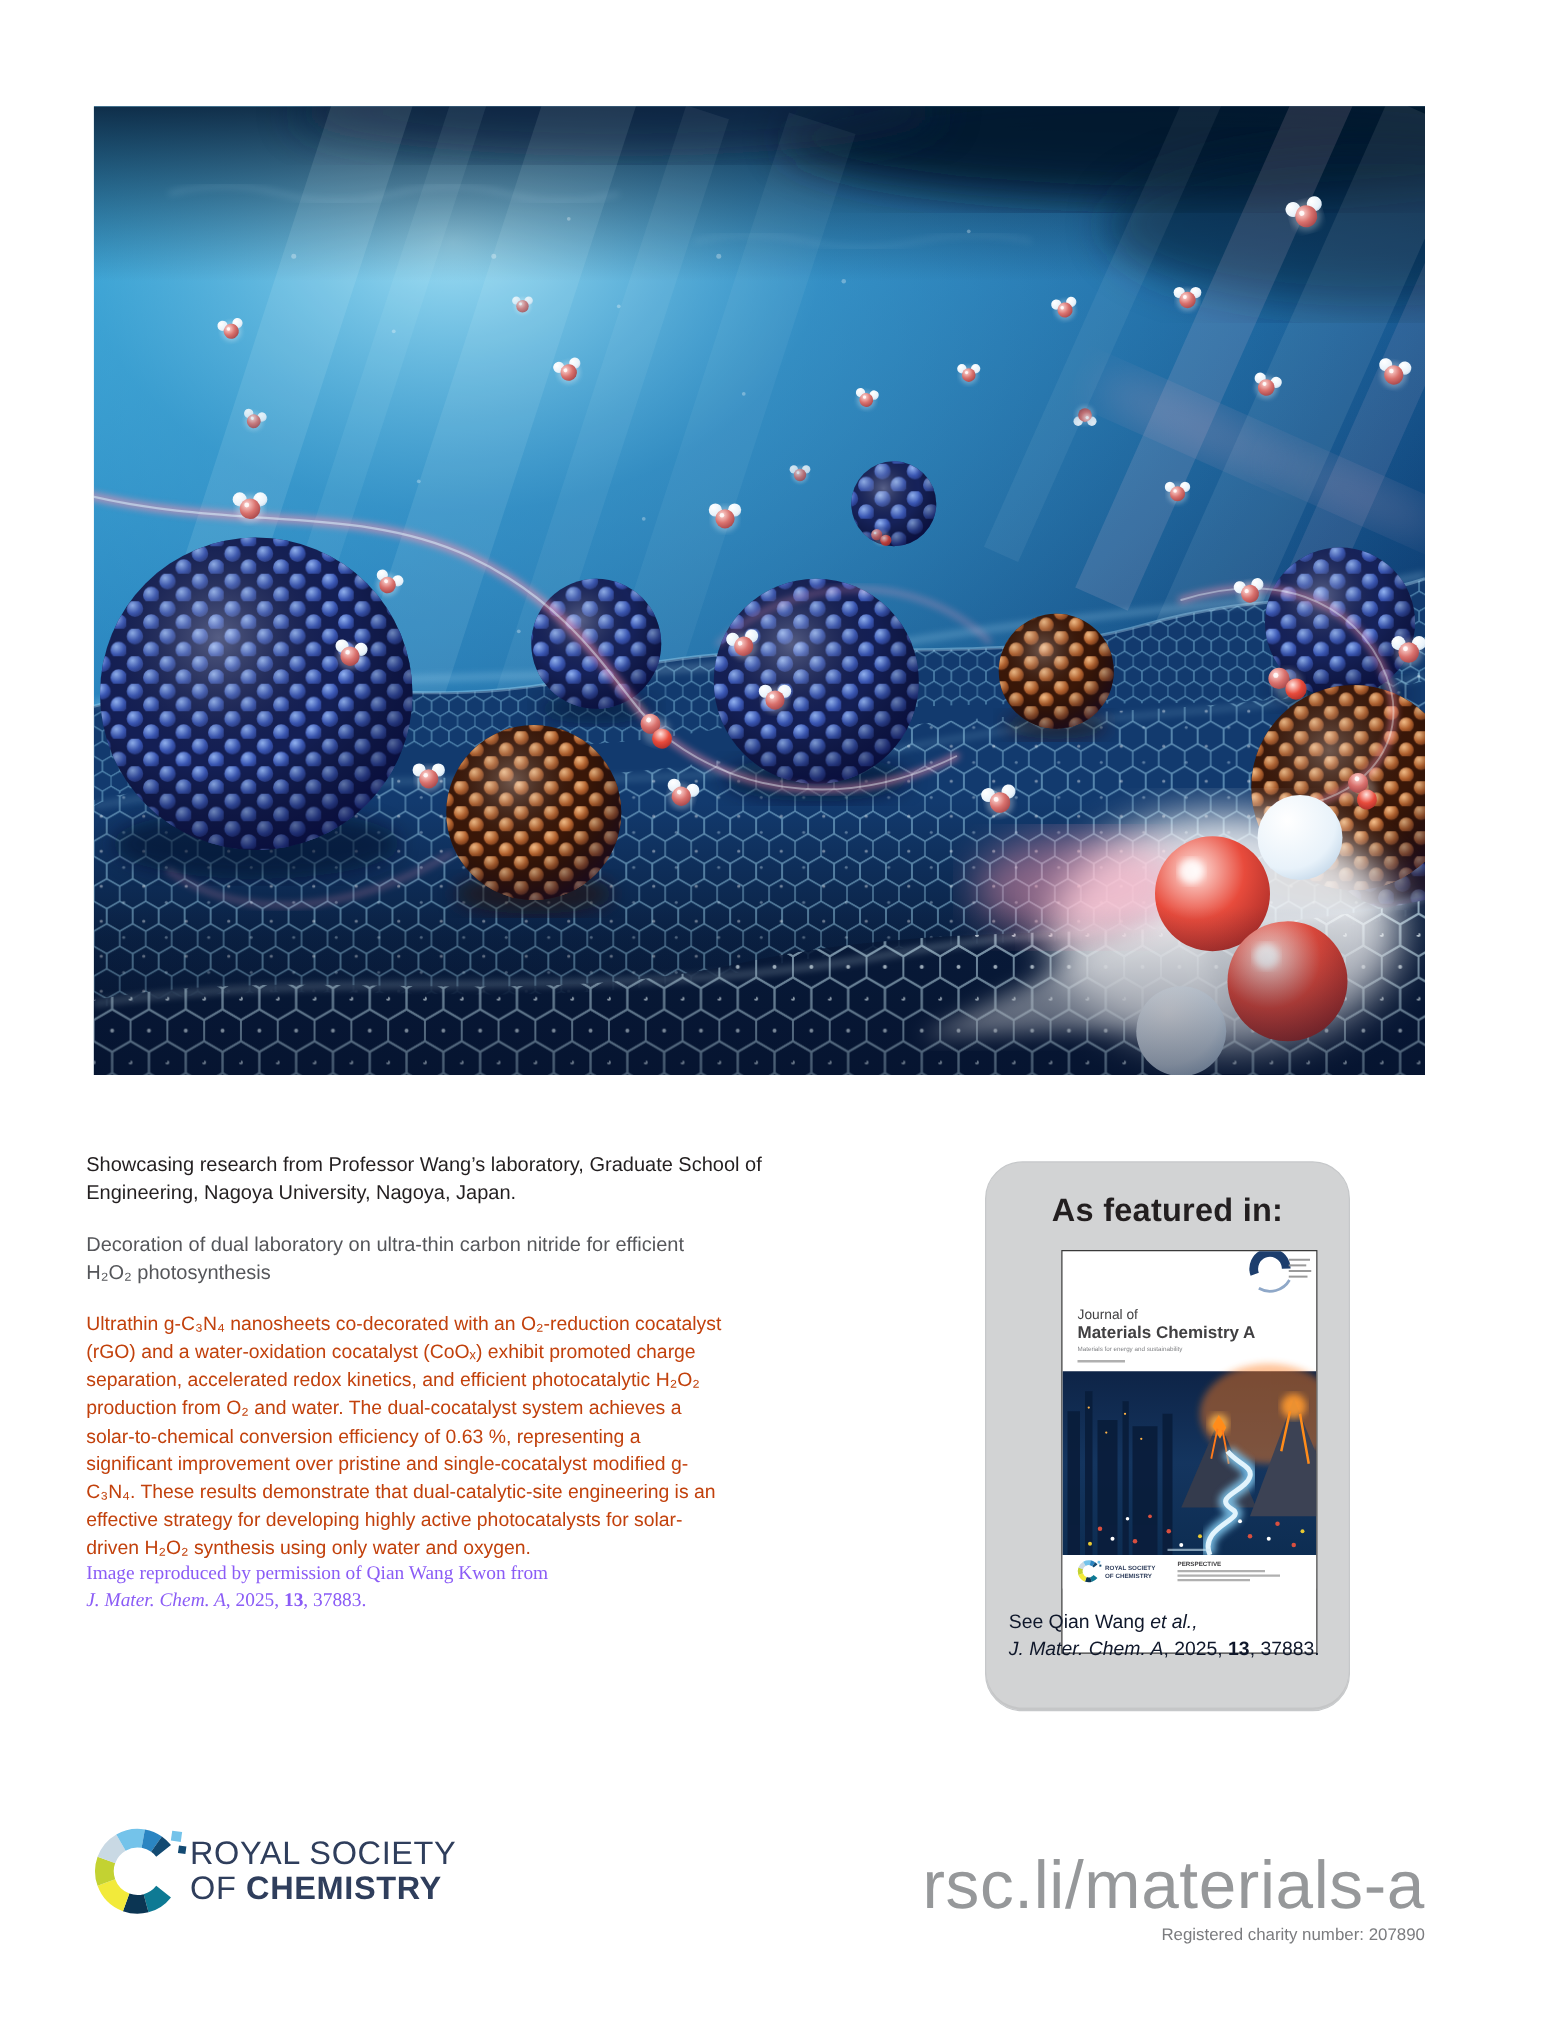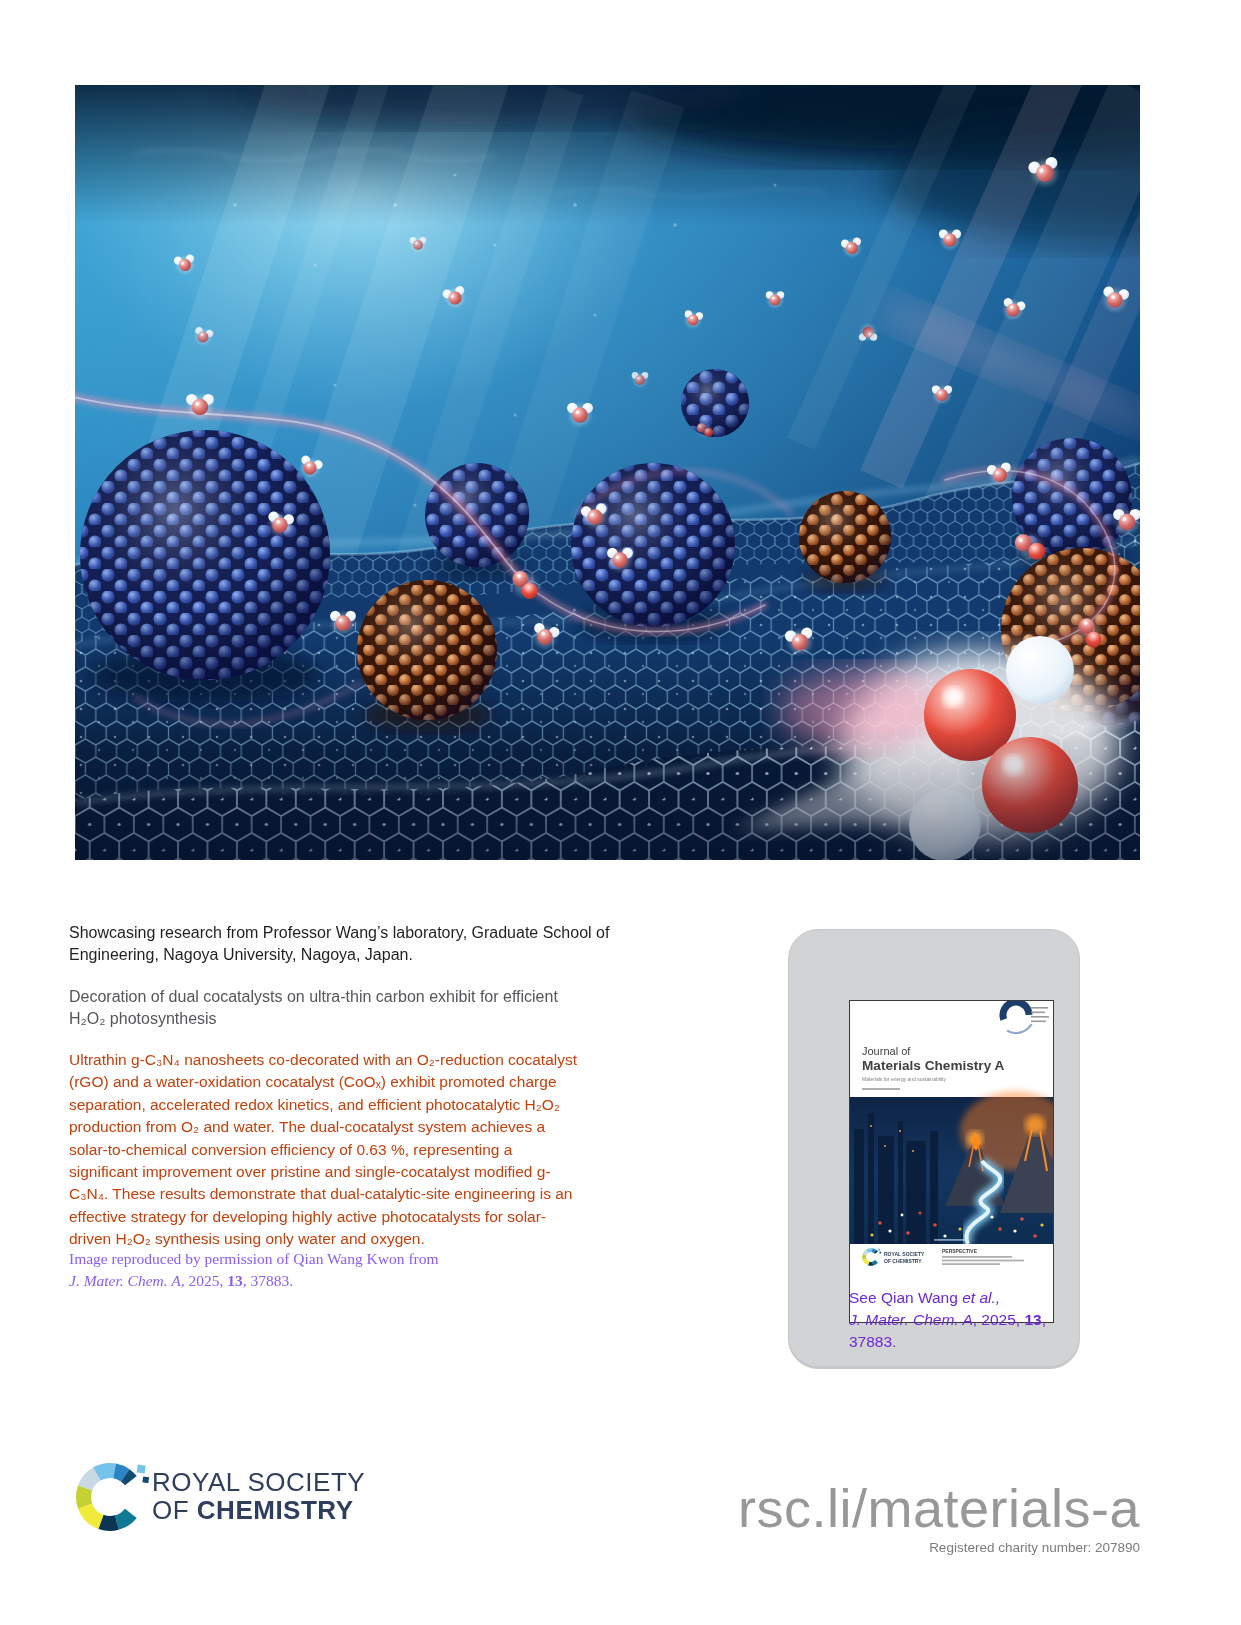--- a/index.html
+++ b/index.html
@@ -40,21 +40,21 @@
   .featured-heading{
     text-align:center;margin-top:23px;
     font-size:26px;font-weight:bold;color:#231f20;letter-spacing:0.2px;
   }
   .cover{
     position:absolute;left:60px;top:70px;width:205px;height:323px;
     background:#ffffff;border:1px solid #3a3a3a;box-sizing:border-box;
   }
   .see{
     position:absolute;left:18px;top:357px;
-    font-size:15.5px;color:#6d28d9;line-height:22px;margin-left:42px;
+    font-size:15.5px;color:#0f172a;line-height:22px;
   }
 
   .rsc-logo{left:70px;top:1449px;}
   .site{
     right:101px;top:1477px;
     font-size:54px;color:#96989a;letter-spacing:0.5px;
   }
   .charity{
     right:101px;top:1540px;
     font-size:13.5px;color:#7b7c7f;text-align:right;
@@ -372,30 +372,31 @@
       <circle cx="260" cy="300" r="1.5"></circle>
     <circle cx="520" cy="230" r="1.5"></circle>
       <circle cx="440" cy="330" r="1.5"></circle>
       <circle cx="340" cy="420" r="1.5"></circle>
   </g>
   <rect y="640" width="1065" height="135" fill="url(#botDark)"></rect>
 </svg>
 
 <div class="abs showcasing">Showcasing research from Professor Wang’s laboratory, Graduate School of Engineering, Nagoya University, Nagoya, Japan.</div>
 
-<div class="abs title">Decoration of dual cocatalysts on ultra-thin carbon exhibit for efficient H₂O₂ photosynthesis</div>
+<div class="abs title">Decoration of dual laboratory on ultra-thin carbon nitride for efficient H₂O₂ photosynthesis</div>
 
 <div class="abs abstract">Ultrathin g-C₃N₄ nanosheets co-decorated with an O₂-reduction cocatalyst (rGO) and a water-oxidation cocatalyst (CoOₓ) exhibit promoted charge separation, accelerated redox kinetics, and efficient photocatalytic H₂O₂ production from O₂ and water. The dual-cocatalyst system achieves a solar-to-chemical conversion efficiency of 0.63 %, representing a significant improvement over pristine and single-cocatalyst modified g-C₃N₄. These results demonstrate that dual-catalytic-site engineering is an effective strategy for developing highly active photocatalysts for solar-driven H₂O₂ synthesis using only water and oxygen.</div>
 
 <div class="abs credit">
   <span>Image reproduced by permission of Qian Wang Kwon from</span><br>
   <span class="it">J. Mater. Chem. A</span><span>, 2025, </span><span class="b">13</span><span>, 37883.</span>
 </div>
 
 <div class="abs featured-box">
+  <div class="featured-heading">As featured in:</div>
 
   <div class="cover">
     <svg xmlns="http://www.w3.org/2000/svg" viewBox="0 0 203 270" width="203" height="270">
       <defs>
         <linearGradient id="covSea" x1="0" y1="0" x2="0" y2="1">
           <stop offset="0" stop-color="#0e2447"></stop>
           <stop offset="0.5" stop-color="#14355f"></stop>
           <stop offset="1" stop-color="#0d2d52"></stop>
         </linearGradient>
         <filter id="cblur">

